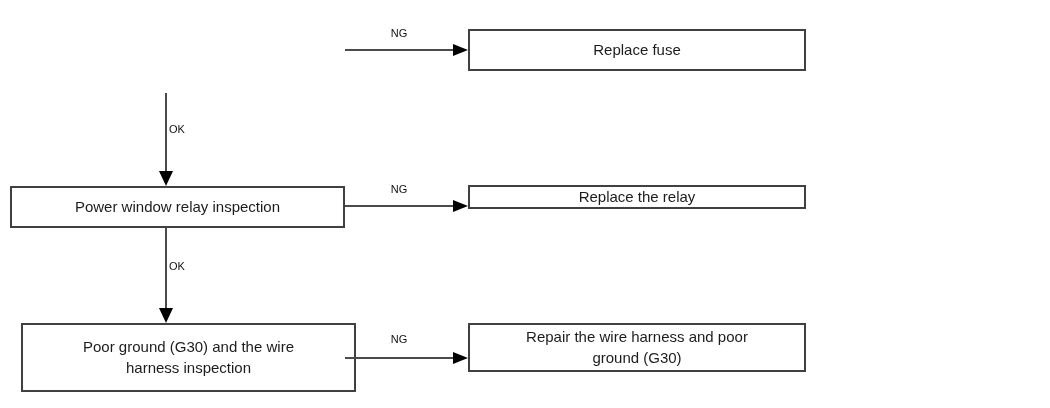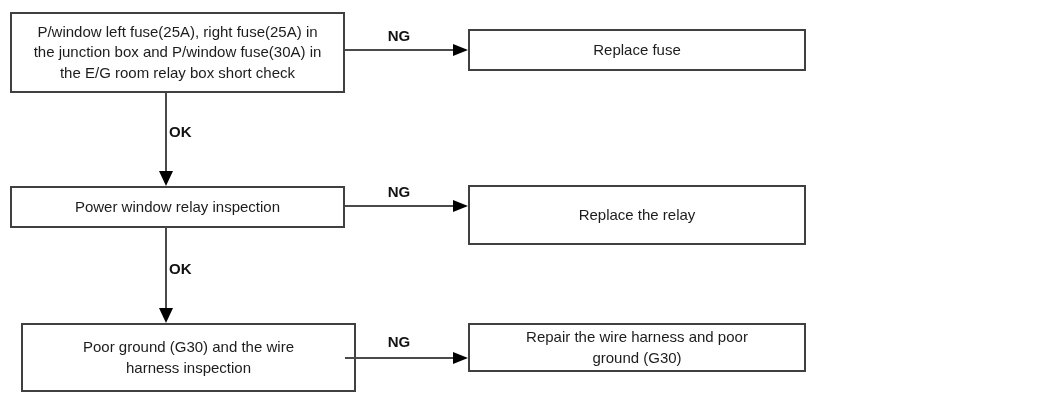--- a/index.html
+++ b/index.html
@@ -27,21 +27,21 @@
     text-align: center;
     font-size: 15px;
     line-height: 1.35;
     white-space: pre-line;
     padding: 2px 8px;
   }
   .step-1  { left: 10px;  top: 12px;  width: 335px; height: 81px; }
   .step-2  { left: 10px;  top: 186px; width: 335px; height: 42px; }
   .step-3  { left: 21px;  top: 323px; width: 335px; height: 69px; }
   .action-1 { left: 468px; top: 29px;  width: 338px; height: 42px; }
-  .action-2 { left: 468px; top: 185px; width: 338px; height: 60px; }
+  .action-2 { left: 468px; top: 185px; width: 338px; height: 24px; }
   .action-3 { left: 468px; top: 323px; width: 338px; height: 49px; }
 
   .hline {
     position: absolute;
     height: 2px;
     background: var(--line, #4a4a4a);
   }
   .vline {
     position: absolute;
     width: 2px;
@@ -58,22 +58,22 @@
   .arrow-down {
     position: absolute;
     width: 0;
     height: 0;
     border-left: 7px solid transparent;
     border-right: 7px solid transparent;
     border-top: 15px solid #000000;
   }
   .edge-label {
     position: absolute;
-    font-size: 15px;
-    font-weight: bold;
+    font-size: 11px;
+    font-weight: normal;
     color: #111111;
   }
   .ng-label { left: 378px; width: 42px; text-align: center; }
   .ng-1 { top: 27px; }
   .ng-2 { top: 183px; }
   .ng-3 { top: 333px; }
   .ok-label { left: 169px; }
   .ok-1 { top: 123px; }
   .ok-2 { top: 260px; }
 
@@ -87,23 +87,20 @@
   .vline-1 { left: 165px; top: 93px;  height: 79px; }
   .vline-2 { left: 165px; top: 227px; height: 82px; }
   .av-1 { left: 159px; top: 171px; }
   .av-2 { left: 159px; top: 308px; }
 </style>
 </head>
 <body>
 
 <div class="canvas">
 
-  <div class="box step-1">P/window left fuse(25A), right fuse(25A) in
-the junction box and P/window fuse(30A) in
-the E/G room relay box short check</div>
 
   <div class="box step-2">Power window relay inspection</div>
 
   <div class="box step-3">Poor ground (G30) and the wire
 harness inspection</div>
 
   <div class="box action-1">Replace fuse</div>
 
   <div class="box action-2">Replace the relay</div>
 

